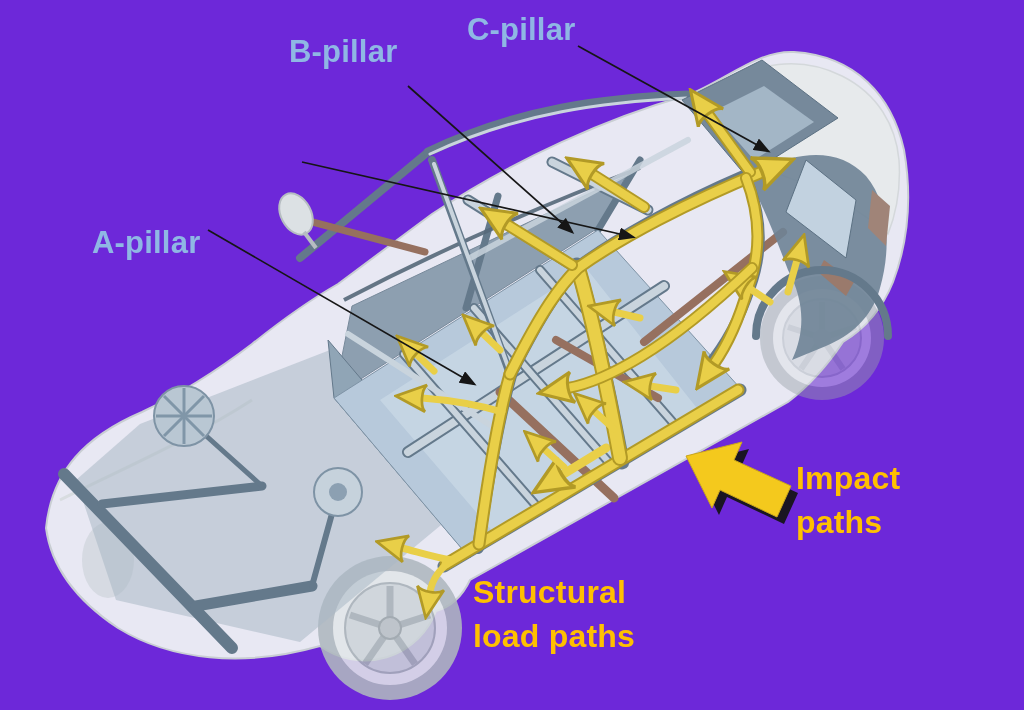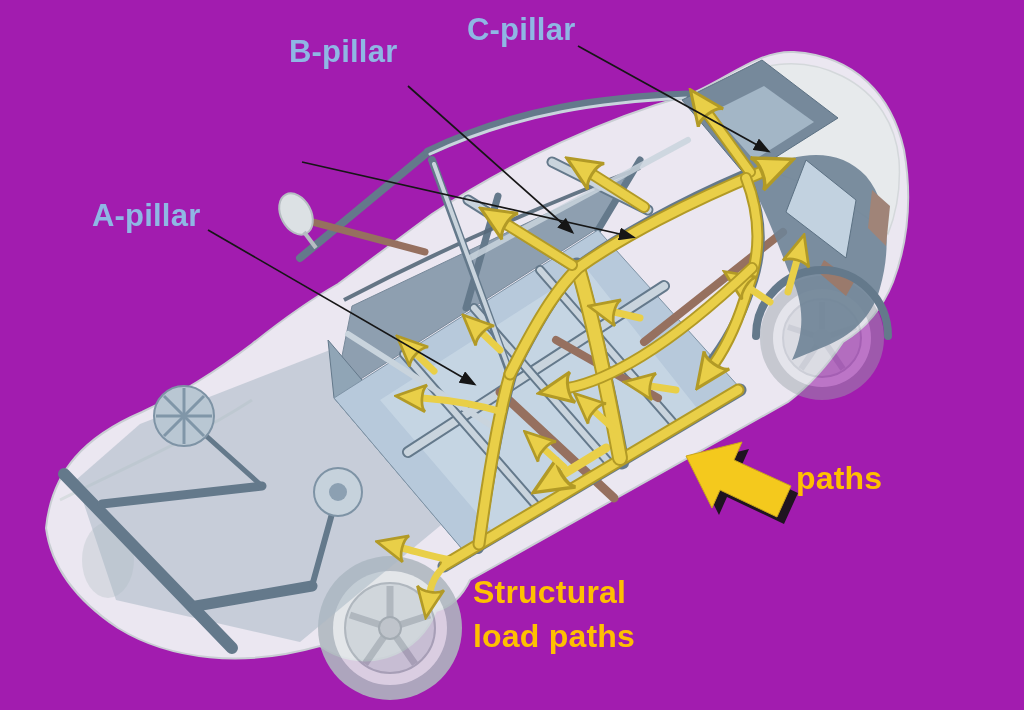--- a/index.html
+++ b/index.html
@@ -1,16 +1,16 @@
 <!DOCTYPE html>
 <html style="--label-blue: #8FB7E4; --gold-text: #FFC000; --arrow-yellow: #E9CF48; --arrow-yellow-dark: #B29A26; --impact-yellow: #F4C91D; --leader-black: #161616; --structure-slate: #64798B; --structure-light: #8CA0B2; --floor-blue: #B7C9DB; --body-skin: #EFF2F4; --brown: #96705F;"><head>
 <meta charset="utf-8">
 <style>
   html,body{margin:0;padding:0;background:#fff;}
-  .stage{position:relative;width:1024px;height:710px;background:#a21caf;overflow:hidden;
+  .stage{position:relative;width:1024px;height:710px;background:#6d28d9;overflow:hidden;
          font-family:"Liberation Sans",sans-serif;}
   .stage svg{position:absolute;left:0;top:0;}
   .lbl{position:absolute;font-weight:700;font-size:31px;line-height:36px;
        color:var(--label-blue,#8FB7E4);white-space:nowrap;letter-spacing:.2px;}
   .u{text-decoration:underline;text-decoration-style:double;
      text-underline-offset:5px;text-decoration-thickness:1.5px;}
   .gold{color:var(--gold-text,#FFC000);font-size:32px;line-height:44px;}
   .gold span{display:block;}
   .sl{fill:none;stroke:#64798B;stroke-linecap:round;}
   .hl{fill:none;stroke:#C9D4DD;stroke-linecap:round;}
@@ -212,23 +212,24 @@
     </g>
 
     <g>
       <polygon points="693,463 749,449 741,467 798,493 784,524 727,497 719,515" fill="#141414" opacity="0.92"></polygon>
       <polygon points="686,456 742,442 734,460 791,486 777,517 720,490 712,508" fill="var(--impact-yellow,#F4C91D)" stroke="#C9A51A" stroke-width="1"></polygon>
     </g>
   </svg>
 
   <div class="lbl" style="left:467px;top:12px">C-pillar</div>
   <div class="lbl" style="left:289px;top:34px">B-pillar</div>
-  <div class="lbl" style="left:92px;top:198px">A-pillar</div>
+  <div class="lbl" style="left:92px;top:225px">A-pillar</div>
 
   <div class="lbl gold" style="left:796px;top:456px">
+    <span>Impact</span>
     <span>paths</span>
   </div>
   <div class="lbl gold" style="left:473px;top:570px">
     <span>Structural</span>
     <span>load paths</span>
   </div>
 
 </div>
 
 </body></html>

